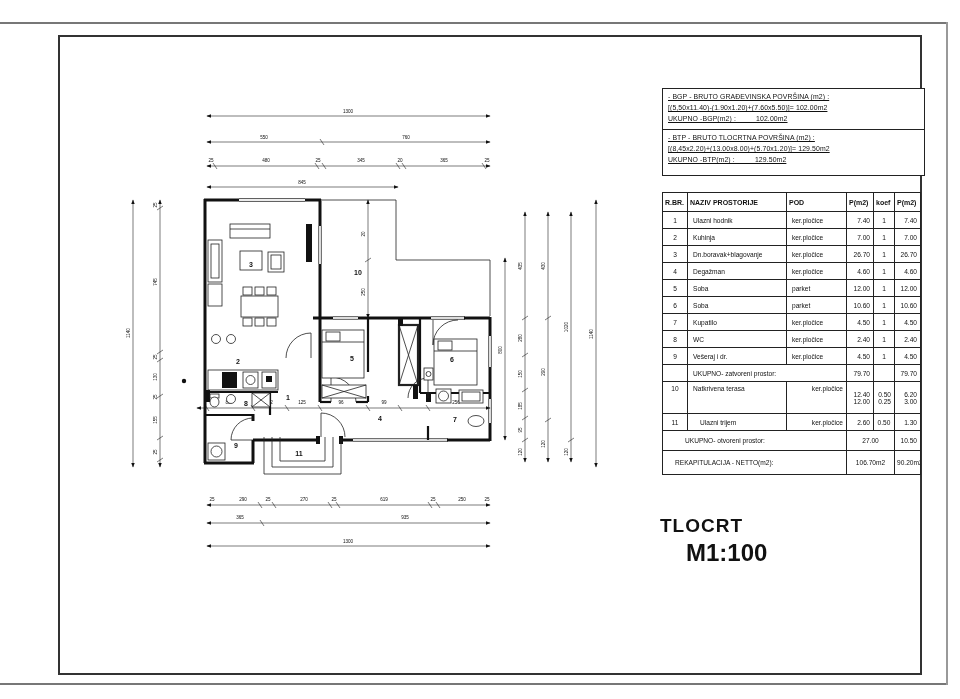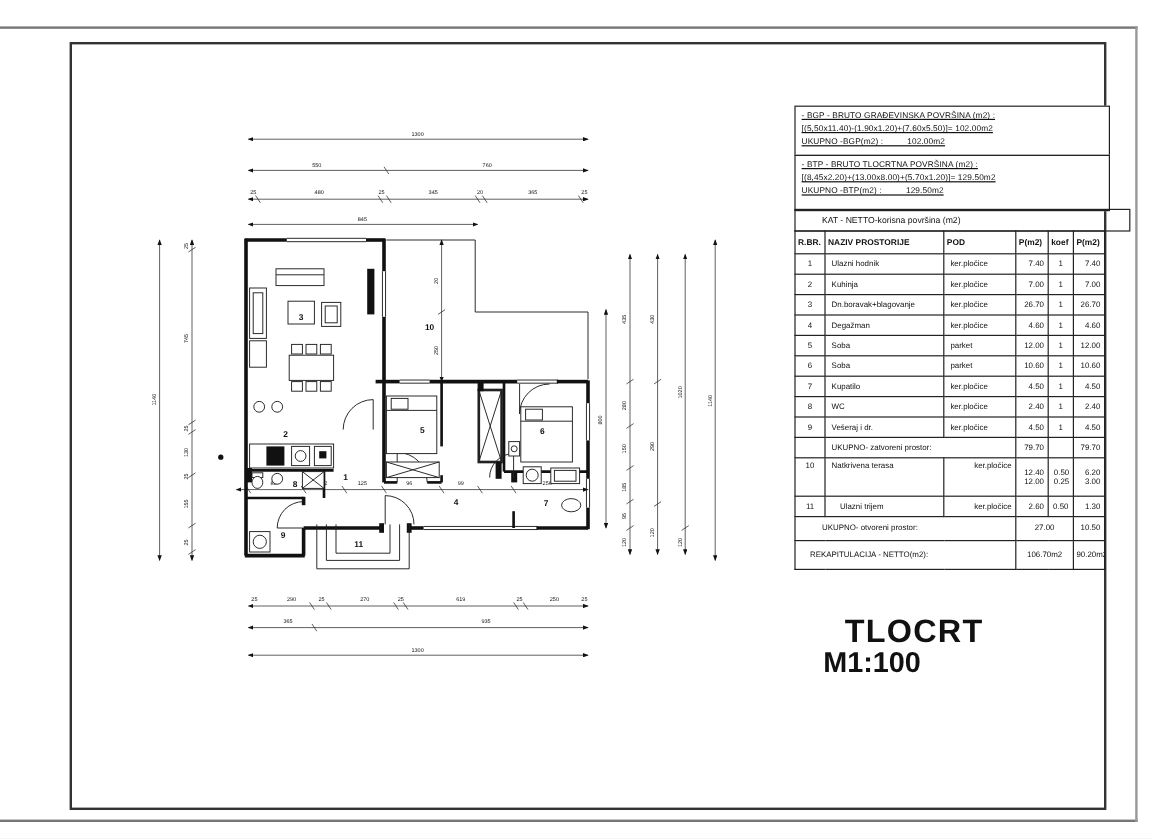--- a/index.html
+++ b/index.html
@@ -24,21 +24,21 @@
   #areas th{font-size:7px;text-align:left;height:18px;border-bottom:1.5px solid #222;}
   #areas .c{text-align:center;}
   #areas .r{text-align:right;padding-right:3px;}
   #areas .l{text-align:left;padding-left:5px;}
   #areas .tall{height:32px;}
   #areas .med{height:20px;}
   #areas .big{height:24px;font-size:7px;}
   #areas .thick-t td{border-top:1.5px solid #222;}
   
   #title-block{left:660px;top:512px;width:260px;}
-  #title-main{font-size:27px;font-weight:bold;letter-spacing:1px;line-height:28px;margin-left:44px;}
+  #title-main{font-size:19px;font-weight:bold;letter-spacing:1px;line-height:28px;}
   #title-scale{font-size:24px;font-weight:bold;margin-left:26px;line-height:26px;}
   
   #plan{left:120px;top:80px;}
   .w{stroke:#111;stroke-width:3;fill:none;}
   .w2{stroke:#111;stroke-width:2.2;fill:none;}
   .t{stroke:#222;stroke-width:.8;fill:none;}
   .tf{stroke:#222;stroke-width:.8;fill:#fff;}
   .d{stroke:#222;stroke-width:.6;fill:none;}
   .blk{fill:#111;stroke:none;}
   text{font-family:"Liberation Sans","DejaVu Sans",sans-serif;fill:#111;}
@@ -350,21 +350,20 @@
     <span class="nline">- BGP - BRUTO GRAĐEVINSKA POVRŠINA (m2) :</span>
     <span class="nline">[(5,50x11.40)-(1.90x1.20)+(7.60x5.50)]= 102.00m2</span>
     <span class="nline">UKUPNO -BGP(m2) :          102.00m2</span>
   </div>
   <div class="abs notebox" style="top:129px;height:41px;">
     <span class="nline">- BTP - BRUTO TLOCRTNA POVRŠINA (m2) :</span>
     <span class="nline">[(8,45x2.20)+(13.00x8.00)+(5.70x1.20)]= 129.50m2</span>
     <span class="nline">UKUPNO -BTP(m2) :          129.50m2</span>
   </div>
 
-  <div id="tbl-caption" class="abs">KAT - NETTO-korisna površina (m2)</div>
 
   <table id="areas" class="abs">
     <colgroup>
       <col style="width:25px">
         <col style="width:99px">
         <col style="width:60px">
       <col style="width:27px">
         <col style="width:21px">
         <col style="width:26px">
     </colgroup>

